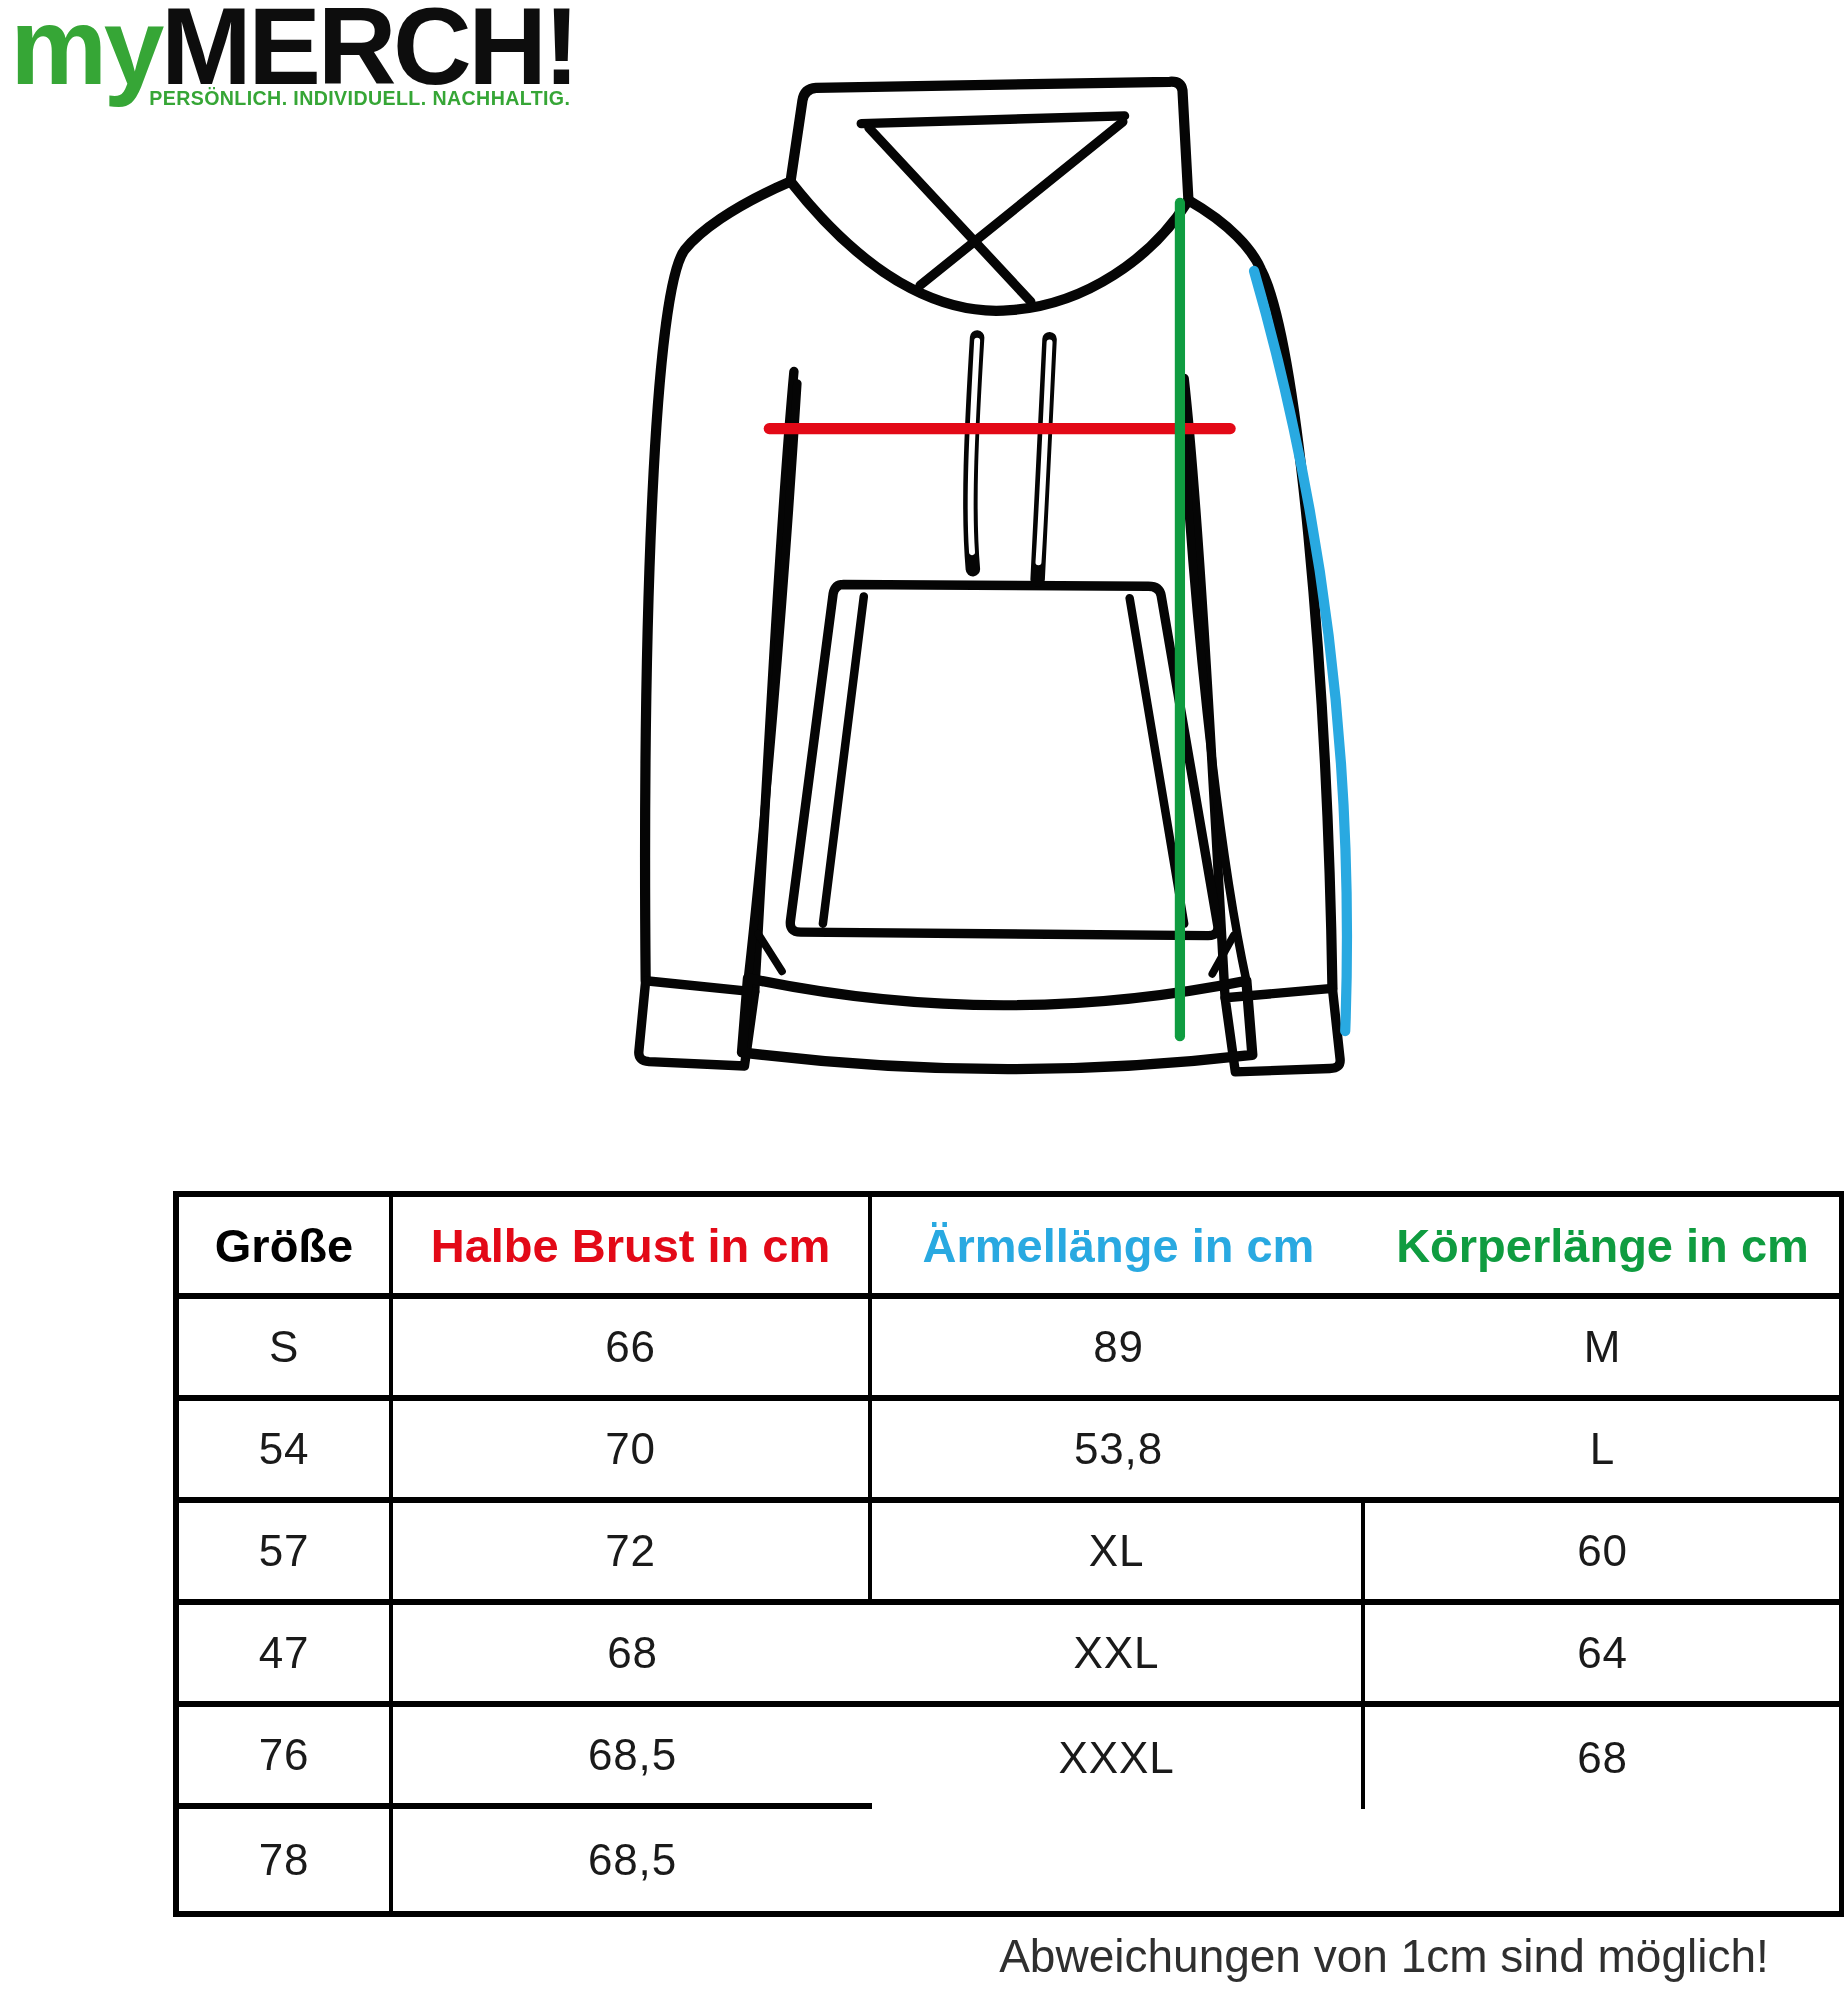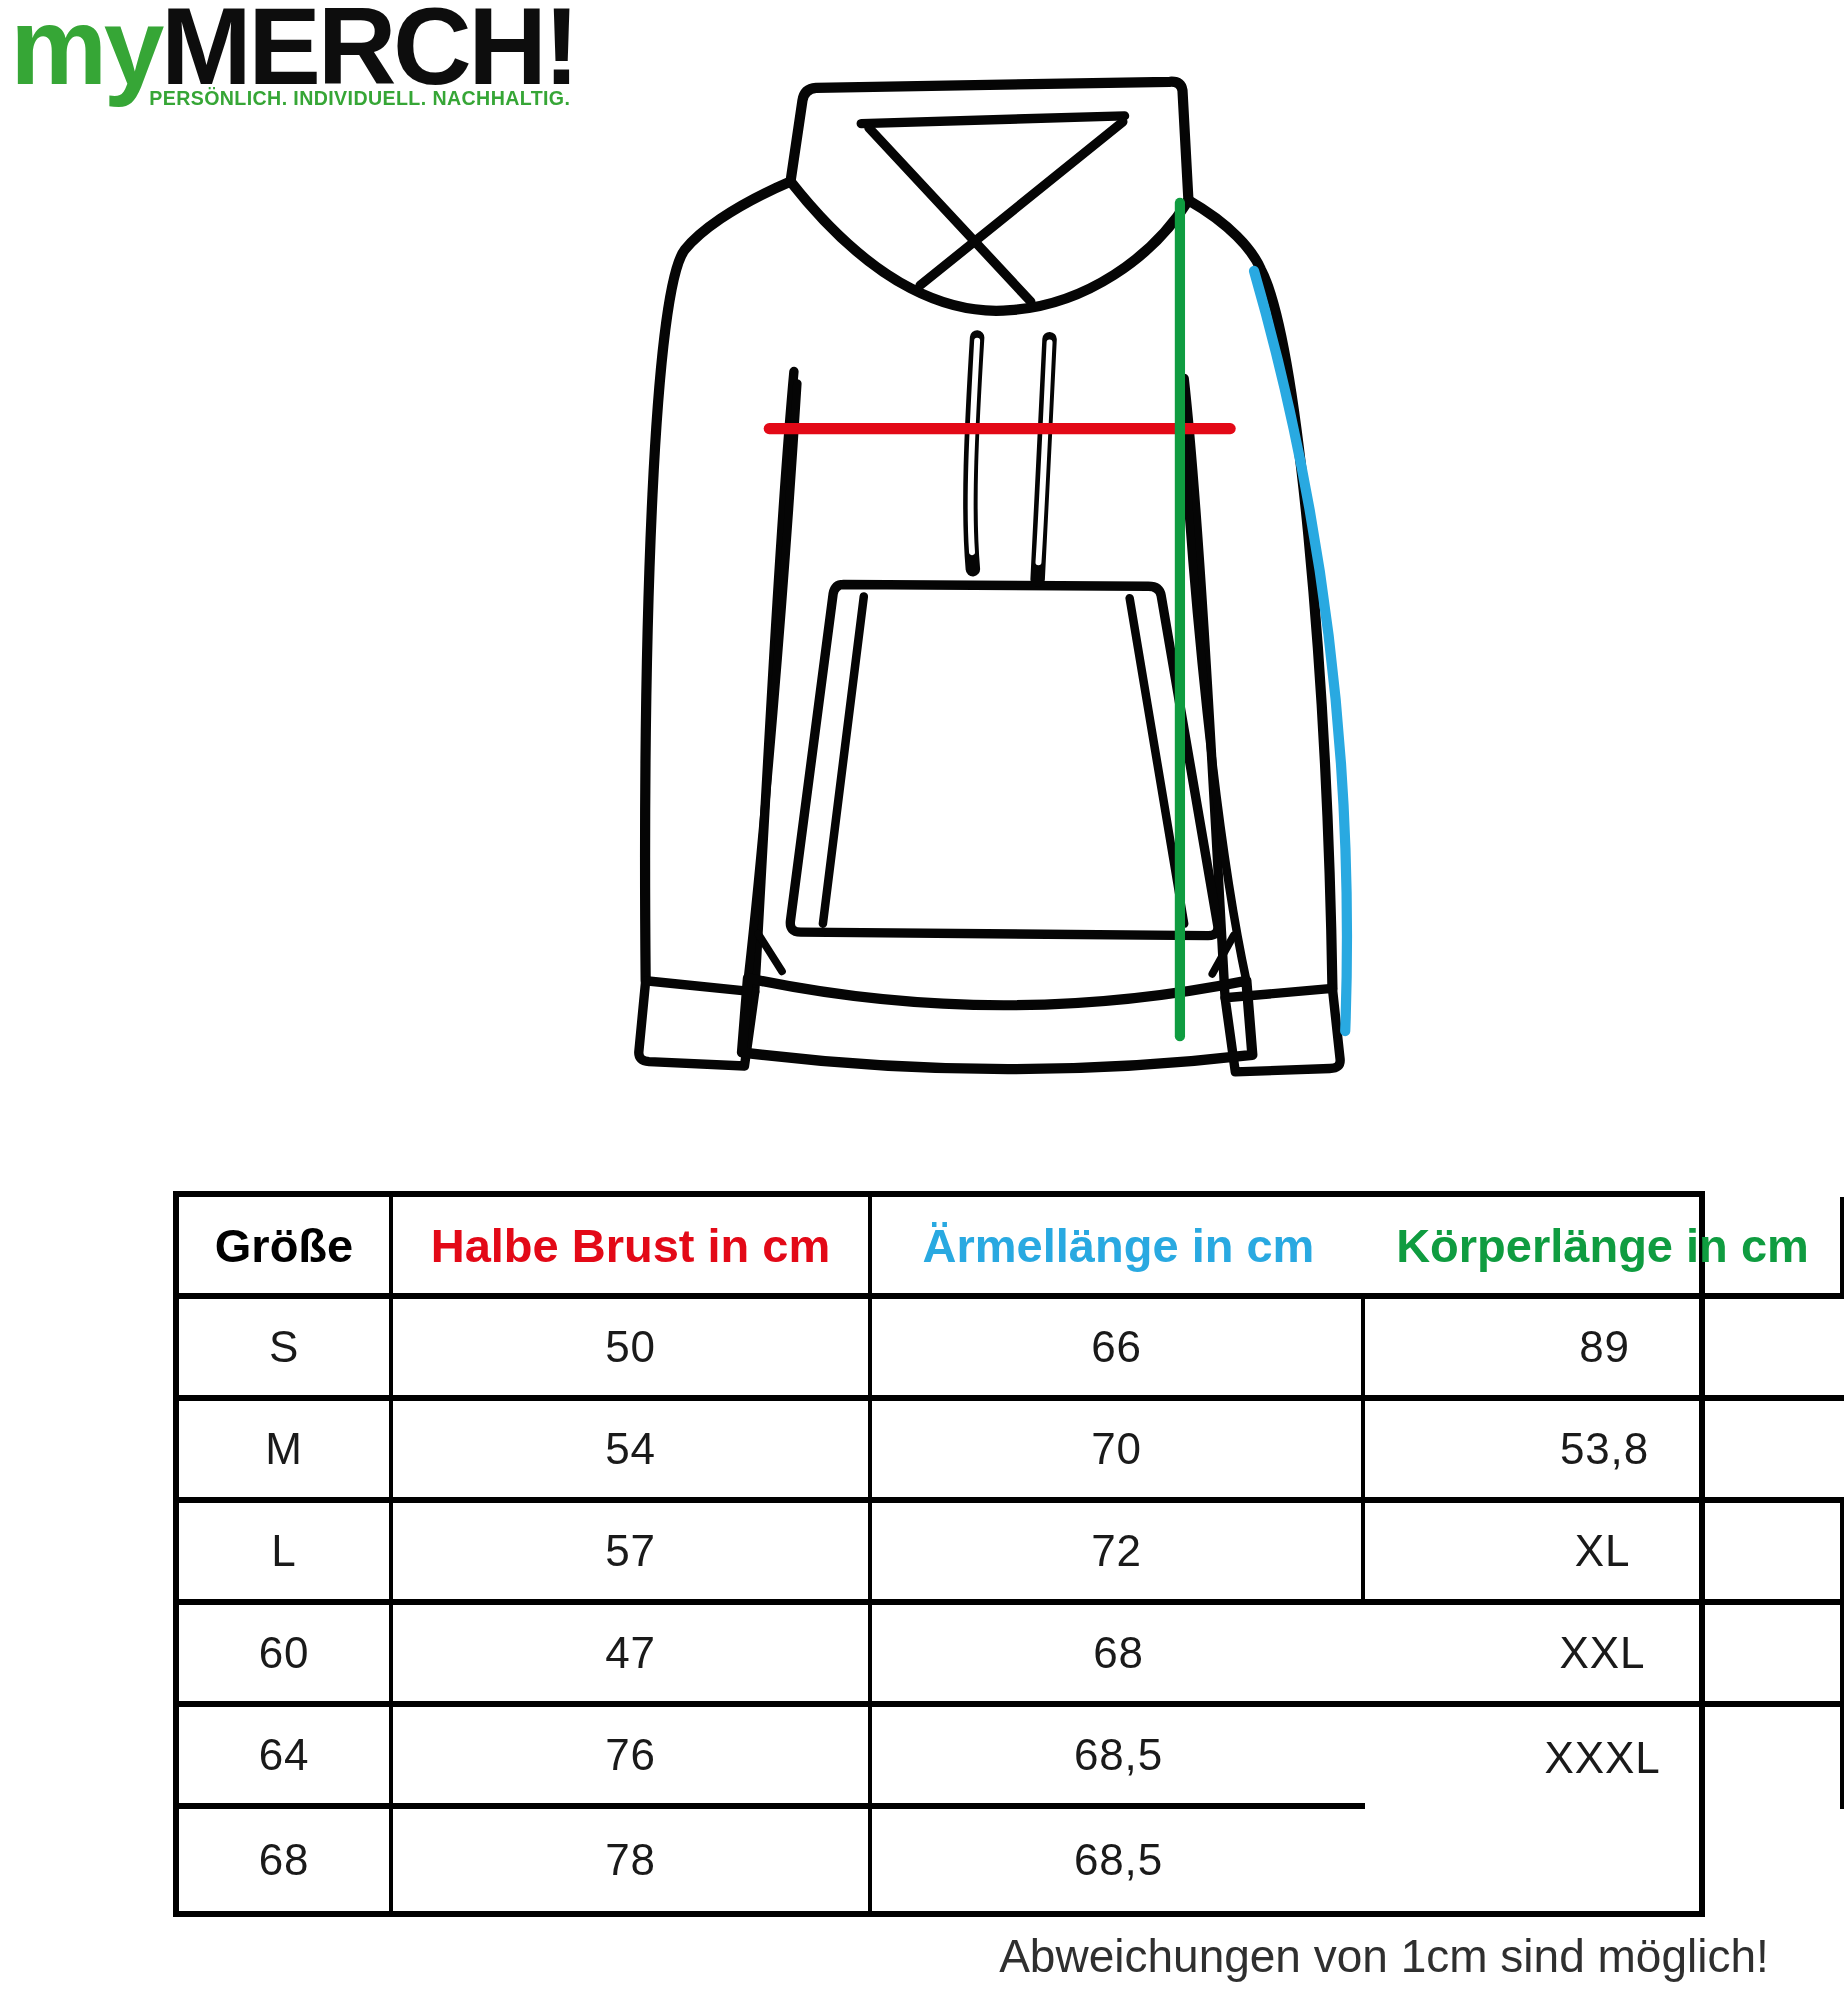--- a/index.html
+++ b/index.html
@@ -17,21 +17,21 @@
     margin-left:139px;margin-top:-13.6px;
     font-size:19.6px;font-weight:700;color:#36a636;letter-spacing:0.4px;white-space:nowrap;
   }
 
   
   .hoodie-wrap{position:absolute;left:620px;top:75px;width:733px;height:1031px;}
   .hoodie-wrap svg{display:block;width:100%;height:100%;}
 
   
   .size-table{
-    position:absolute;left:173px;top:1191px;width:1532px;height:726px;
+    position:absolute;left:173px;top:1191px;width:1672px;height:726px;
     display:grid;
     grid-template-columns:214px 479px 493px 479px;
     grid-template-rows:repeat(7,1fr);
     border:6px solid #000;box-sizing:border-box;background:#fff;
   }
   .cell{
     display:flex;align-items:center;justify-content:center;
     border-right:4.3px solid #000;border-bottom:6px solid #000;
     font-size:44px;color:#1a1a1a;letter-spacing:0.9px;
   }
@@ -100,21 +100,20 @@
 </div>
 
 <div class="size-table">
 
   <div class="cell hdr hdr-black">Größe</div>
   <div class="cell hdr hdr-red">Halbe Brust in cm</div>
   <div class="cell hdr hdr-blue last-col">Ärmellänge in cm</div>
   <div class="cell hdr hdr-green">Körperlänge in cm</div>
 
   <div class="cell">S</div>
-  <div class="cell">50</div>
   <div class="cell">66</div>
   <div class="cell last-col">89</div>
 
   <div class="cell">M</div>
   <div class="cell">54</div>
   <div class="cell">70</div>
   <div class="cell last-col">53,8</div>
 
   <div class="cell">L</div>
   <div class="cell">57</div>

